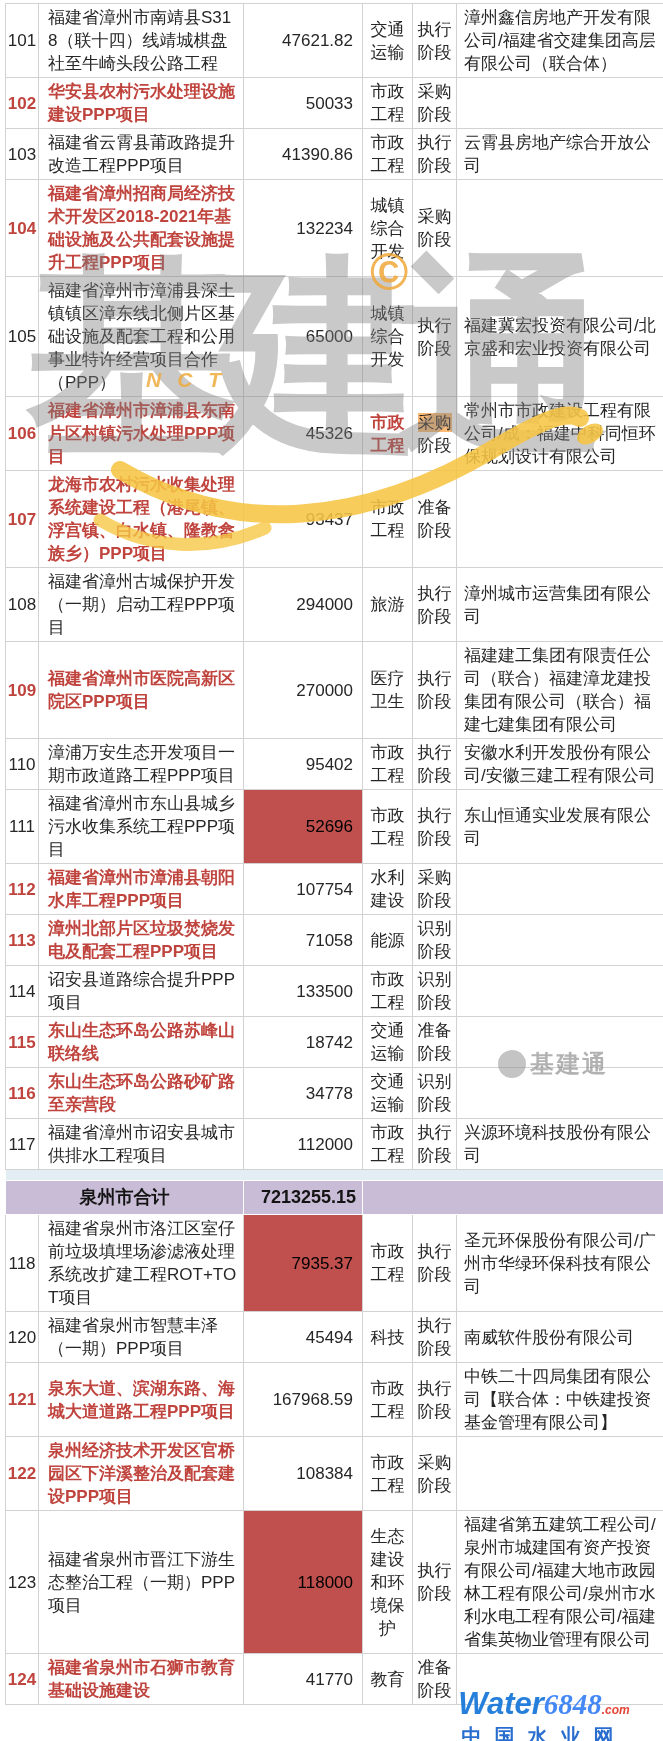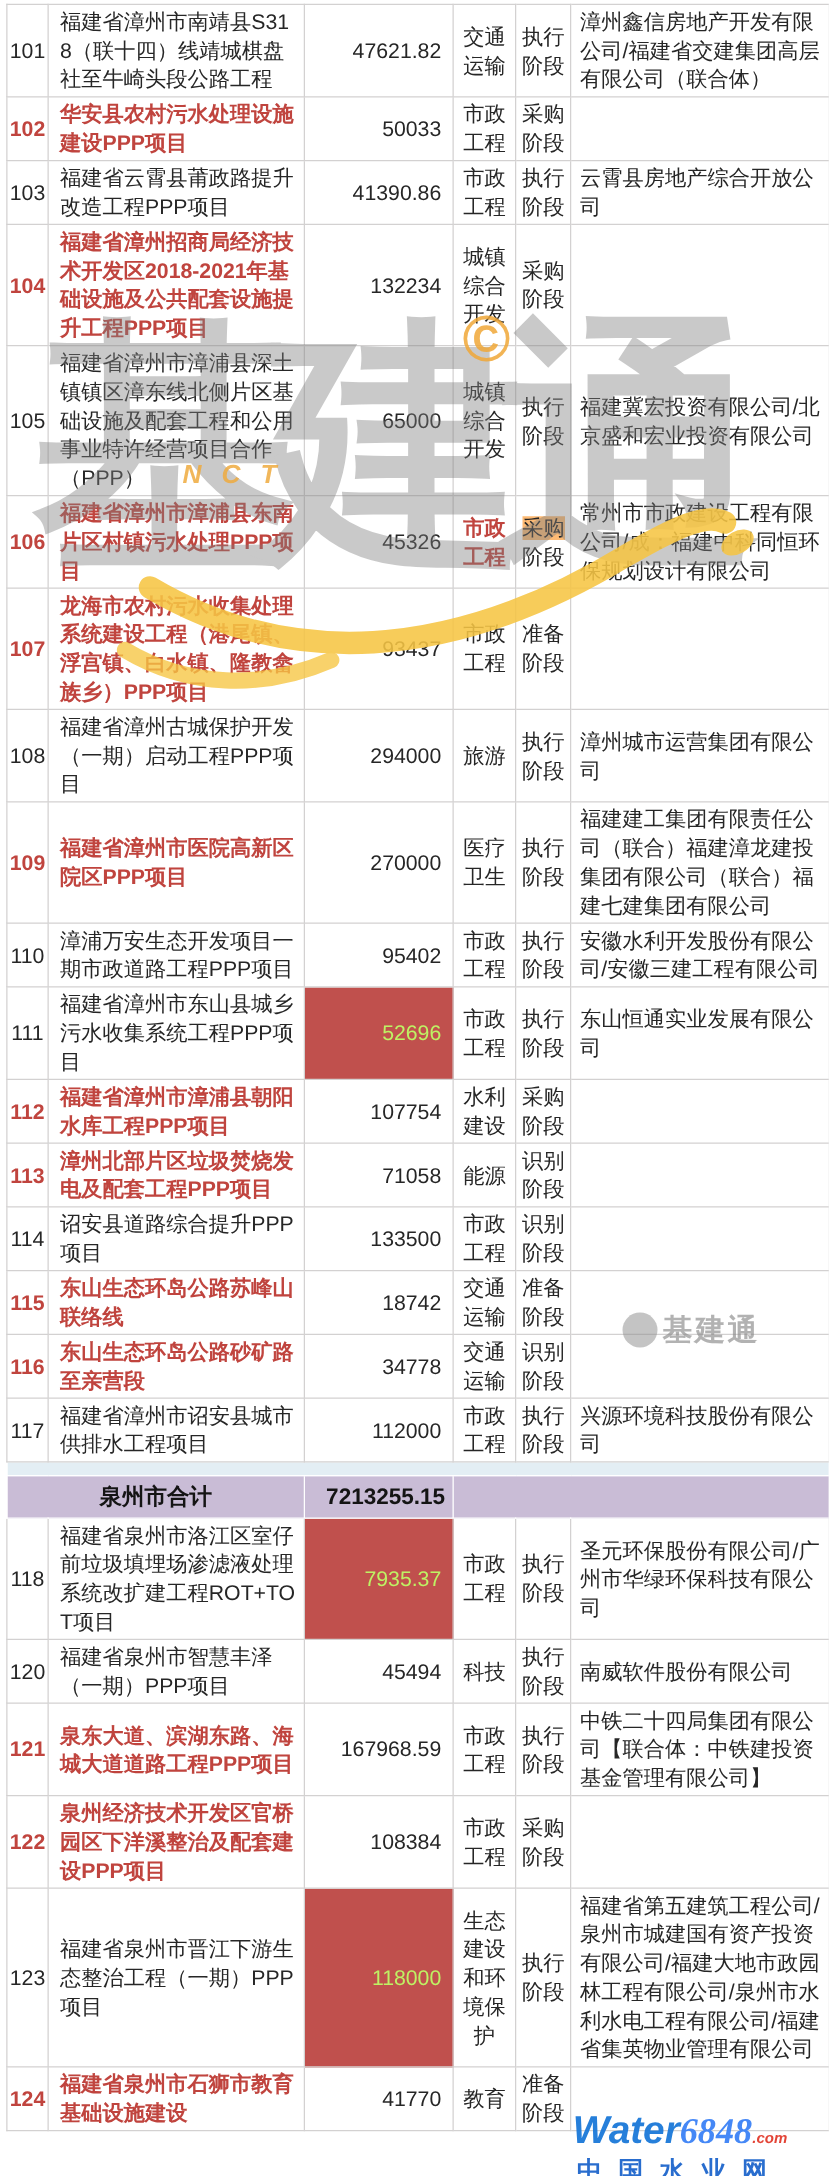--- a/index.html
+++ b/index.html
@@ -11,21 +11,21 @@
   td{
     border:1px solid #d3d1d1;font-size:17px;line-height:23px;color:#262626;
     vertical-align:middle;padding:2px 4px;word-break:break-all;
   }
   td.c-num{text-align:center;padding:2px 0;}
   td.c-name{padding:2px 4px 2px 9px;}
   td.c-amt{text-align:right;padding-right:9px;}
   td.c-cat,td.c-stg{text-align:center;padding:2px 1px;}
   td.c-com{padding:2px 4px 2px 7px;}
   .red{color:#c0443e;font-weight:bold;}
-  td.redfill{background:#c0504d;color:#bef264;}
+  td.redfill{background:#c0504d;color:#000000;}
   span.hl{background:#fdba74;margin-top:20px;}
   tr.gap td{background:#e3eef4;border-color:#ffffff;height:10px;padding:0;}
   tr.summary td{
     background:#c9bcd6;border-color:#ffffff;font-weight:bold;color:#141414;
     font-size:18px;line-height:27px;padding:3px 16px;
   }
   tr.summary td.c-amt{padding-right:6px;}
   tr.summary td.s-label{text-align:center;}
   
   .wm{position:absolute;pointer-events:none;}

